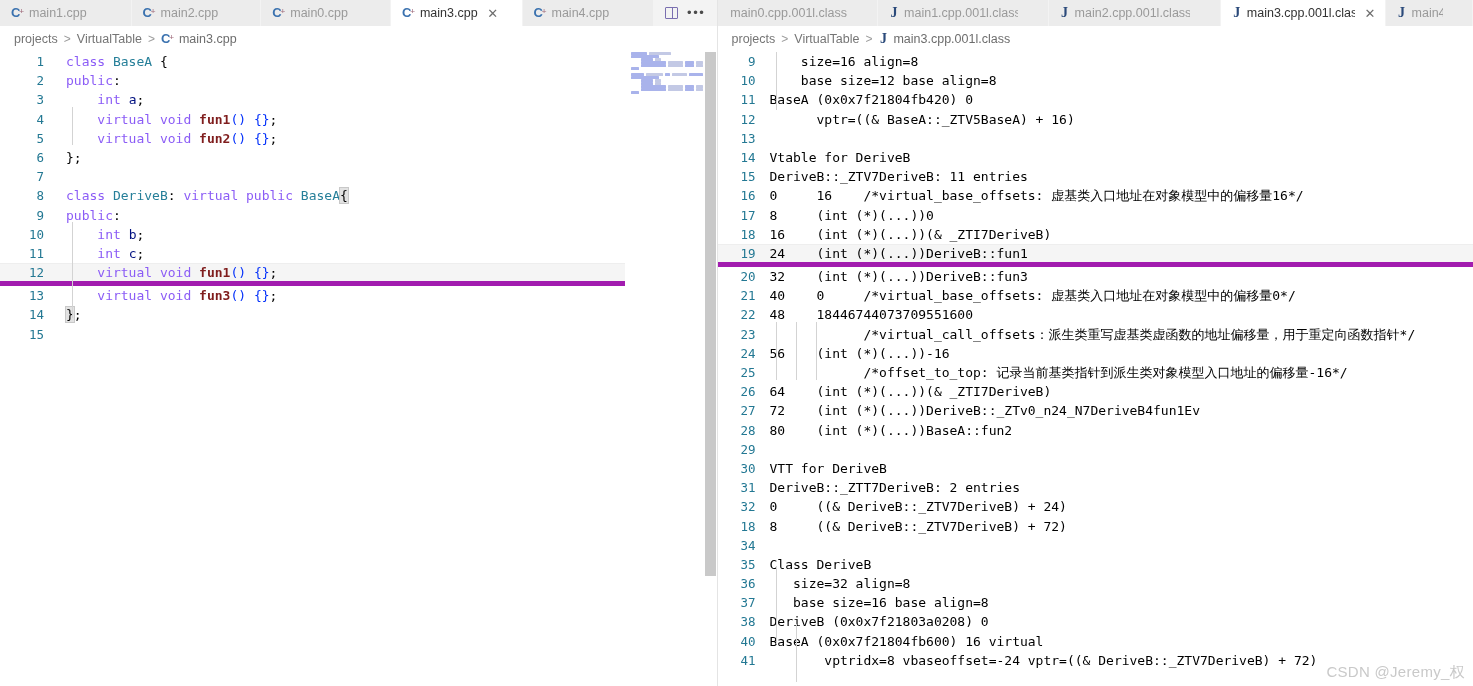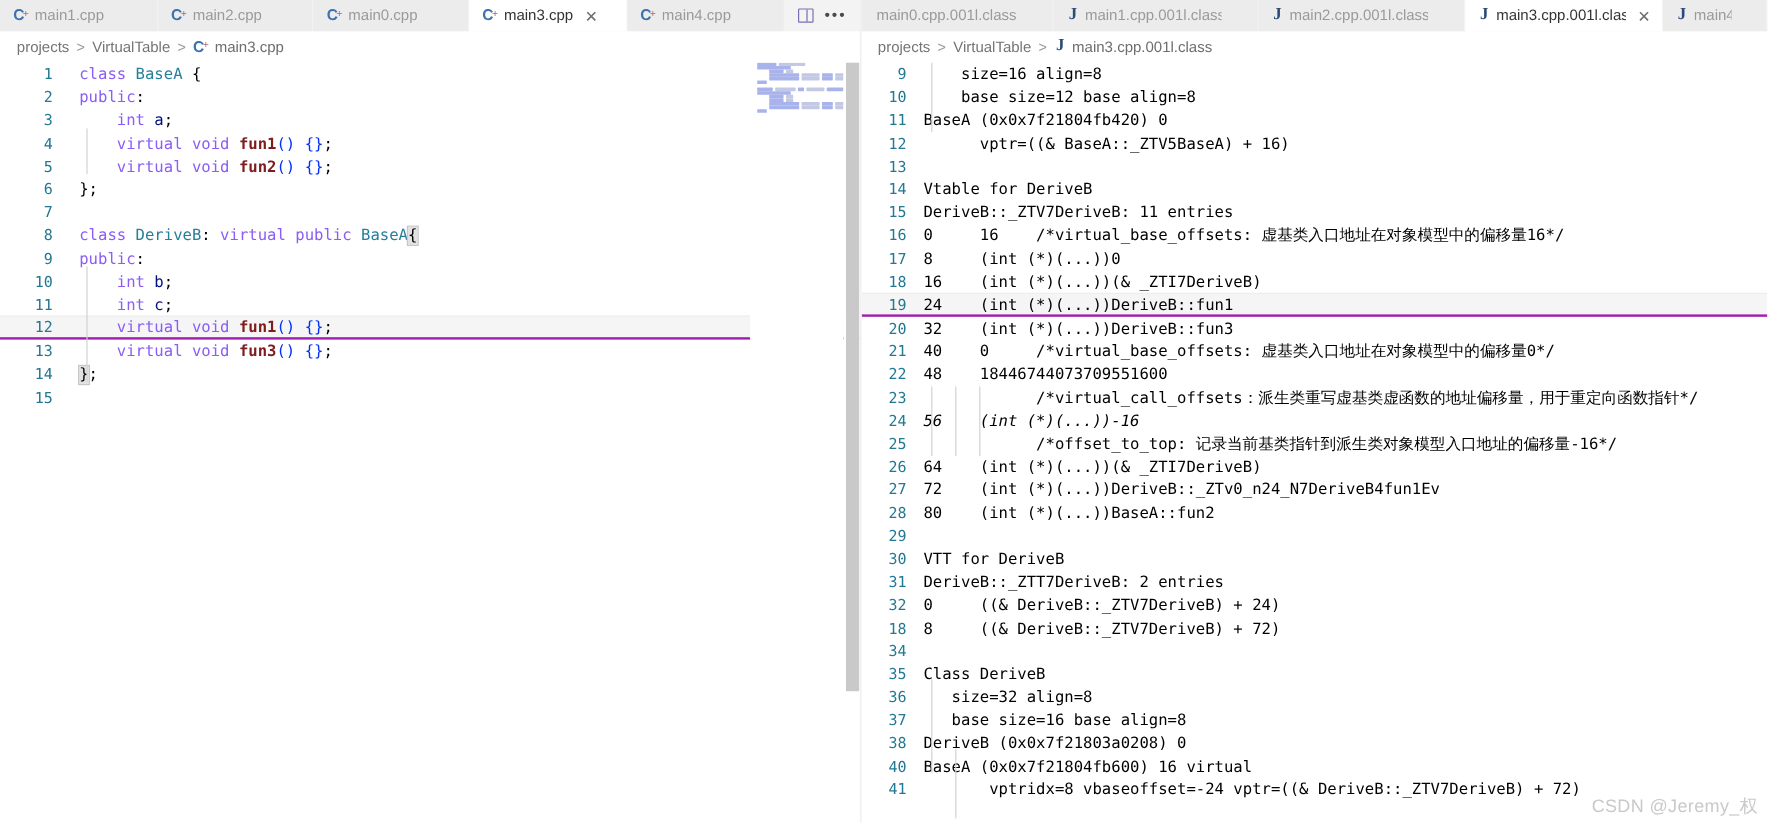--- a/index.html
+++ b/index.html
@@ -63,21 +63,21 @@
   .breadcrumb .leaf{color:#6d6d6d;}
 
   
   .editor{flex:1 1 auto;position:relative;overflow:hidden;background:#ffffff;}
   .codearea{position:absolute;left:0;top:0;right:0;bottom:0;overflow:hidden;}
   .line{
     position:relative;height:19.2px;line-height:19.2px;white-space:pre;
     font-family:"DejaVu Sans Mono","Liberation Mono",monospace;
     font-size:13px;
   }
-  .line.cur{background:#f5f5f5;border-top:1px solid #eeeeee;border-bottom:2px solid #a21caf;height:17.2px;line-height:17.2px;}
+  .line.cur{background:#f5f5f5;border-top:1px solid #eeeeee;border-bottom:5px solid #a21caf;height:17.2px;line-height:17.2px;}
   .ln{
     display:inline-block;width:44px;text-align:right;color:#237893;
     font-family:"DejaVu Sans Mono","Liberation Mono",monospace;font-size:12.5px;
     user-select:none;
   }
   .txt{display:inline-block;padding-left:22px;color:#000000;}
 
   
   .kw{color:#8b5cf6;}
   .ty{color:#267f99;}
@@ -318,21 +318,21 @@
           <div class="line"><span class="ln" style="width: 38px;">14</span><span class="txt" style="padding-left: 14px;">Vtable for DeriveB</span></div>
           <div class="line"><span class="ln" style="width: 38px;">15</span><span class="txt" style="padding-left: 14px;">DeriveB::_ZTV7DeriveB: 11 entries</span></div>
           <div class="line"><span class="ln" style="width: 38px;">16</span><span class="txt" style="padding-left: 14px;">0     16    /*virtual_base_offsets: 虚基类入口地址在对象模型中的偏移量16*/</span></div>
           <div class="line"><span class="ln" style="width: 38px;">17</span><span class="txt" style="padding-left: 14px;">8     (int (*)(...))0</span></div>
           <div class="line"><span class="ln" style="width: 38px;">18</span><span class="txt" style="padding-left: 14px;">16    (int (*)(...))(&amp; _ZTI7DeriveB)</span></div>
           <div class="line cur"><span class="ln" style="width: 38px;">19</span><span class="txt" style="padding-left: 14px;">24    (int (*)(...))DeriveB::fun1</span></div>
           <div class="line"><span class="ln" style="width: 38px;">20</span><span class="txt" style="padding-left: 14px; text-align: right;">32    (int (*)(...))DeriveB::fun3</span></div>
           <div class="line"><span class="ln" style="width: 38px;">21</span><span class="txt" style="padding-left: 14px;">40    0     /*virtual_base_offsets: 虚基类入口地址在对象模型中的偏移量0*/</span></div>
           <div class="line"><span class="ln" style="width: 38px;">22</span><span class="txt" style="padding-left: 14px;">48    18446744073709551600</span></div>
           <div class="line"><span class="ln" style="width: 38px;">23</span><span class="txt" style="padding-left: 14px;">            /*virtual_call_offsets：派生类重写虚基类虚函数的地址偏移量，用于重定向函数指针*/</span></div>
-          <div class="line"><span class="ln" style="width: 38px;">24</span><span class="txt" style="padding-left: 14px; font-style: italic;">56    (int (*)(...))-16</span></div>
+          <div class="line"><span class="ln" style="width: 38px;">24</span><span class="txt" style="padding-left: 14px;">56    (int (*)(...))-16</span></div>
           <div class="line"><span class="ln" style="width: 38px;">25</span><span class="txt" style="padding-left: 14px;">            /*offset_to_top: 记录当前基类指针到派生类对象模型入口地址的偏移量-16*/</span></div>
           <div class="line"><span class="ln" style="width: 38px;">26</span><span class="txt" style="padding-left: 14px;">64    (int (*)(...))(&amp; _ZTI7DeriveB)</span></div>
           <div class="line"><span class="ln" style="width: 38px;">27</span><span class="txt" style="padding-left: 14px;">72    (int (*)(...))DeriveB::_ZTv0_n24_N7DeriveB4fun1Ev</span></div>
           <div class="line"><span class="ln" style="width: 38px;">28</span><span class="txt" style="padding-left: 14px;">80    (int (*)(...))BaseA::fun2</span></div>
           <div class="line"><span class="ln" style="width: 38px;">29</span><span class="txt" style="padding-left: 14px;"></span></div>
           <div class="line"><span class="ln" style="width: 38px;">30</span><span class="txt" style="padding-left: 14px;">VTT for DeriveB</span></div>
           <div class="line"><span class="ln" style="width: 38px;">31</span><span class="txt" style="padding-left: 14px;">DeriveB::_ZTT7DeriveB: 2 entries</span></div>
           <div class="line"><span class="ln" style="width: 38px;">32</span><span class="txt" style="padding-left: 14px;">0     ((&amp; DeriveB::_ZTV7DeriveB) + 24)</span></div>
           <div class="line"><span class="ln" style="width: 38px;">18</span><span class="txt" style="padding-left: 14px;">8     ((&amp; DeriveB::_ZTV7DeriveB) + 72)</span></div>
           <div class="line"><span class="ln" style="width: 38px;">34</span><span class="txt" style="padding-left: 14px;"></span></div>

